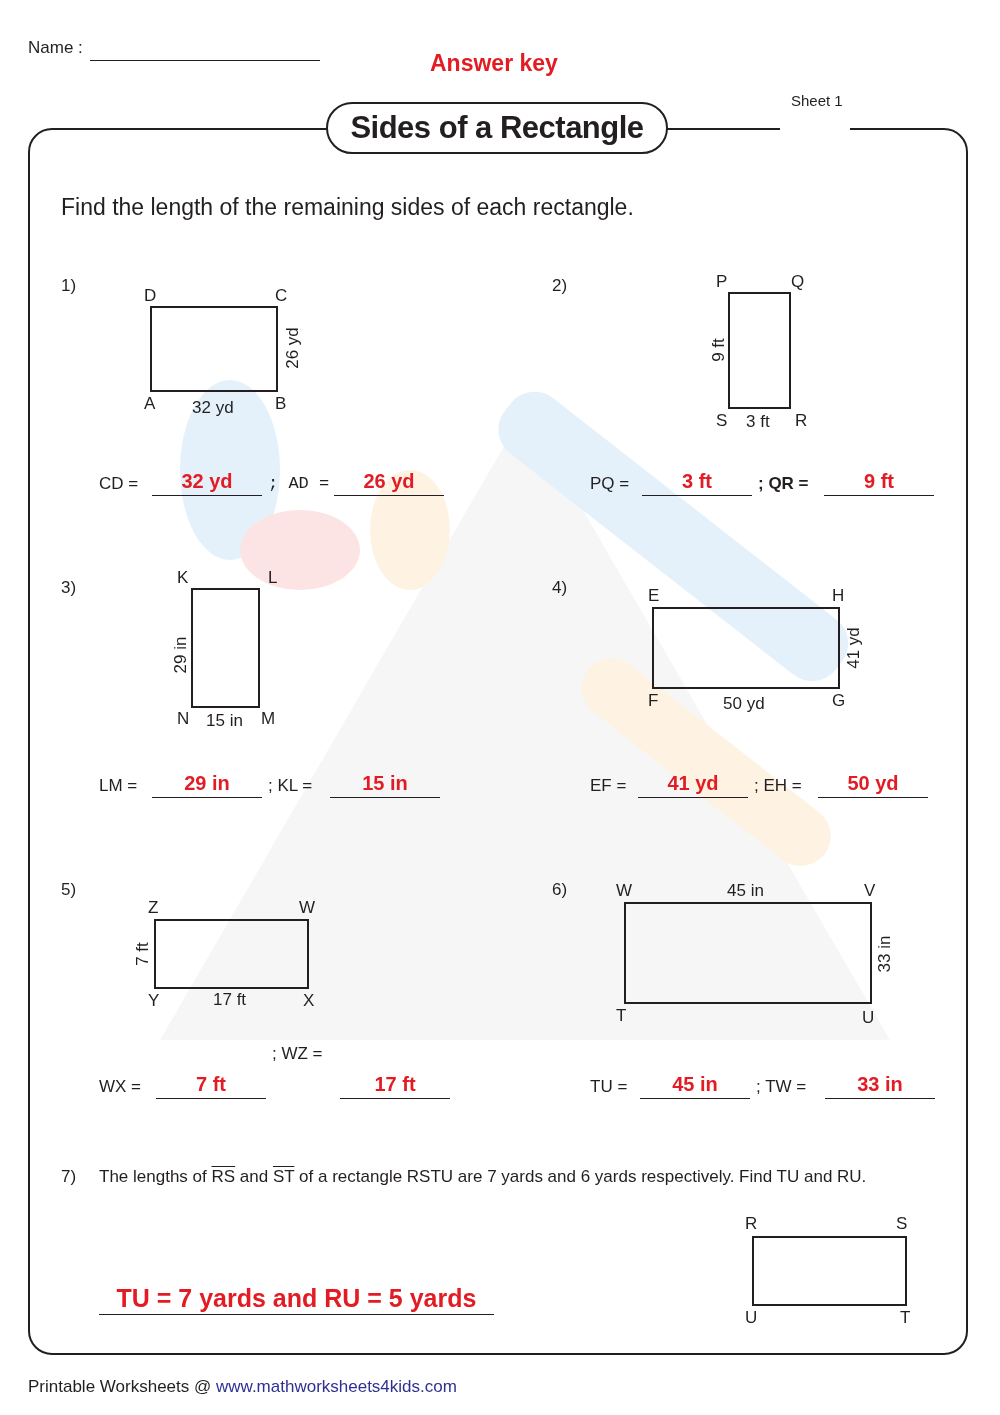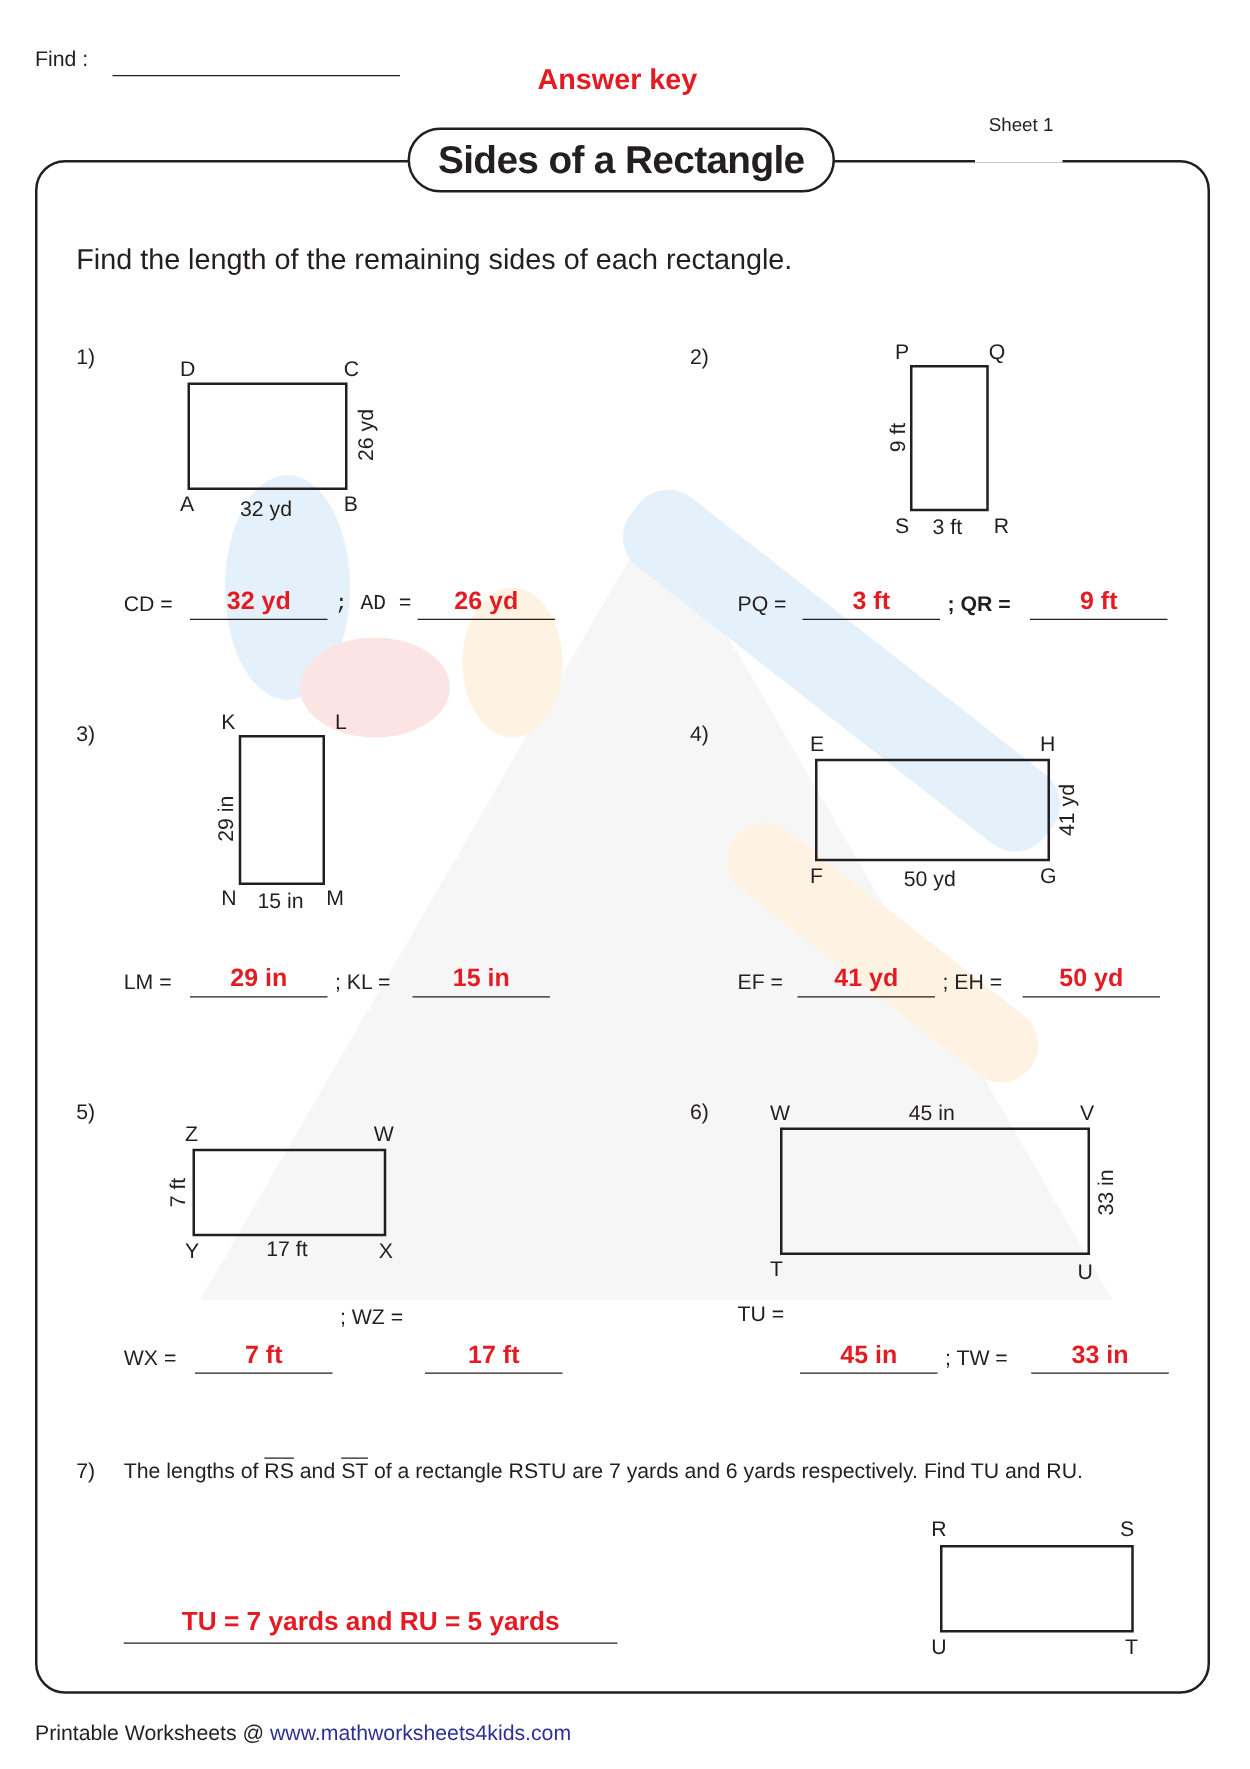--- a/index.html
+++ b/index.html
@@ -27,21 +27,21 @@
 
 <svg class="watermark" viewBox="0 0 750 700">
   <polygon points="375,60 740,690 10,690" fill="#cfcfcf"></polygon>
   <ellipse cx="80" cy="120" rx="50" ry="90" fill="#6fb7e9"></ellipse>
   <ellipse cx="150" cy="200" rx="60" ry="40" fill="#f26d6d"></ellipse>
   <ellipse cx="260" cy="180" rx="40" ry="60" fill="#fbc36b"></ellipse>
   <rect x="300" y="140" width="420" height="70" rx="30" fill="#6fb7e9" transform="rotate(38 500 200)"></rect>
   <rect x="400" y="380" width="300" height="60" rx="30" fill="#fbc36b" transform="rotate(38 550 420)"></rect>
 </svg>
 
-<div class="abs txt" style="left:28px;top:38px;">Find :</div>
+<div class="abs txt" style="left:28px;top:38px;">Name :</div>
 <div class="abs" style="left:90px;top:60px;width:230px;border-bottom:1.5px solid #231f20;"></div>
 <div class="abs red" style="left:430px;top:50px;font-size:23px;">Answer key</div>
 
 <div class="frame"></div>
 <div class="title-pill">Sides of a Rectangle</div>
 <div class="abs" style="left:780px;top:118px;width:70px;height:12px;background:#fff;"></div>
 <div class="abs" style="left:791px;top:92px;font-size:15px;">Sheet 1</div>
 
 <div class="abs" style="left:61px;top:194px;font-size:23px;">Find the length of the remaining sides of each rectangle.</div>
 
@@ -111,34 +111,34 @@
 <div class="blank red" style="left:340px;top:1072px;width:110px;">17 ft</div>
 
 <div class="abs txt" style="left:552px;top:880px;">6)</div>
 <div class="rect" style="left:624px;top:902px;width:248px;height:102px;"></div>
 <div class="abs txt" style="left:616px;top:881px;">W</div>
 <div class="abs txt" style="left:864px;top:881px;">V</div>
 <div class="abs txt" style="left:616px;top:1006px;">T</div>
 <div class="abs txt" style="left:862px;top:1008px;">U</div>
 <div class="abs txt" style="left:727px;top:881px;">45 in</div>
 <div class="vlabel" style="left:860px;top:944px;width:50px;text-align:center;">33 in</div>
-<div class="abs txt" style="left:590px;top:1042px;">TU =</div>
+<div class="abs txt" style="left:590px;top:1077px;">TU =</div>
 <div class="blank red" style="left:640px;top:1072px;width:110px;">45 in</div>
 <div class="abs txt" style="left:756px;top:1077px;text-align:center;">; TW =</div>
 <div class="blank red" style="left:825px;top:1072px;width:110px;">33 in</div>
 
 <div class="abs txt" style="left:61px;top:1167px;">7)</div>
 <div class="abs txt" style="left:99px;top:1167px;">
   <span>The lengths of</span>
   <span class="ov">RS</span>
   <span>and</span>
   <span class="ov">ST</span>
   <span>of a rectangle RSTU are 7 yards and 6 yards respectively. Find TU and RU.</span>
 </div>
-<div class="blank red" style="left:99px;top:1286px;width:395px;height:28px;font-size:21px;">TU = 7 yards and RU = 5 yards</div>
+<div class="blank red" style="left:99px;top:1286px;width:395px;height:28px;font-size:25px;">TU = 7 yards and RU = 5 yards</div>
 <div class="rect" style="left:752px;top:1236px;width:155px;height:70px;"></div>
 <div class="abs txt" style="left:745px;top:1214px;">R</div>
 <div class="abs txt" style="left:896px;top:1214px;">S</div>
 <div class="abs txt" style="left:745px;top:1308px;">U</div>
 <div class="abs txt" style="left:900px;top:1308px;">T</div>
 
 <div class="abs txt" style="left:28px;top:1377px;">
   <span>Printable Worksheets @</span>
   <span style="color:#2e3192;">www.mathworksheets4kids.com</span>
 </div>

